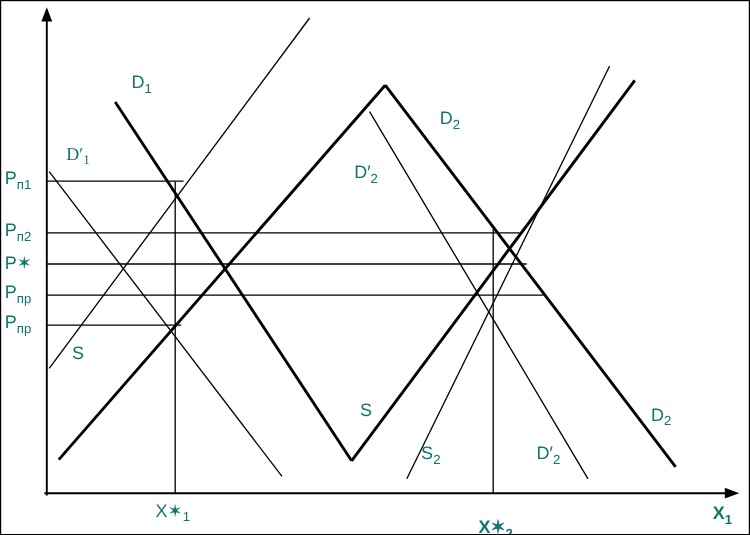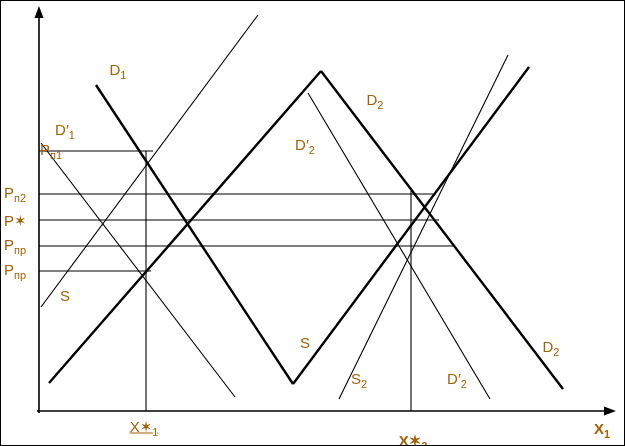--- a/index.html
+++ b/index.html
@@ -14,21 +14,21 @@
     overflow:hidden;
   }
   #plot-svg{position:absolute;left:0;top:0;width:625px;height:446px;}
   #labels-layer{position:absolute;left:0;top:0;width:625px;height:446px;pointer-events:none;}
   .lbl{
     position:absolute;
     transform:translate(-50%,-50%);
     font-size:15px;
     line-height:1;
     white-space:nowrap;
-    color:#a16207;
+    color:#0f766e;
   }
   .lbl sub{font-size:11px;line-height:1;}
   .ylbl{transform:translateY(-50%);}
   line.thin{stroke:#000;stroke-width:1.1;}
   line.thick{stroke:#000;stroke-width:2.4;}
   line.axis{stroke:#000;stroke-width:1.6;}
 </style>
 </head>
 <body>
 
@@ -48,29 +48,29 @@
       <line x1="40" y1="142" x2="234" y2="396" class="thin"></line>
       <line x1="40" y1="306" x2="257" y2="14" class="thin"></line>
       <line x1="307" y1="92" x2="489" y2="398" class="thin"></line>
       <line x1="338" y1="398" x2="507" y2="54" class="thin"></line>
       <line x1="38" y1="412" x2="38" y2="14" class="axis"></line>
       <line x1="36" y1="410" x2="606" y2="410" class="axis"></line>
       <polygon points="38,5 33.5,17 42.5,17" fill="#000000"></polygon>
       <polygon points="615,410 603,405.5 603,414.5" fill="#000000"></polygon>
     </svg>
   <div id="labels-layer">
-      <span class="lbl ylbl" style="left: 3px; top: 150px; margin-left: 36px;"><span>P</span><sub>п1</sub></span>
+      <span class="lbl ylbl" style="left: 3px; top: 150px;"><span>P</span><sub>п1</sub></span>
       <span class="lbl ylbl" style="left: 3px; top: 193px; text-align: right;"><span>P</span><sub>п2</sub></span>
       <span class="lbl ylbl" style="left: 3px; top: 219px;"><span>P✶</span></span>
       <span class="lbl ylbl" style="left: 3px; top: 245px;"><span>P</span><sub>пр</sub></span>
       <span class="lbl ylbl" style="left: 3px; top: 270px;"><span>P</span><sub>пр</sub></span>
-      <span class="lbl" style="left: 143px; top: 427px; text-decoration: underline;"><span>X✶</span><sub>1</sub></span>
+      <span class="lbl" style="left: 143px; top: 427px;"><span>X✶</span><sub>1</sub></span>
       <span class="lbl" style="left: 412px; top: 441px; font-weight: bold;"><span>X✶</span><sub>2</sub></span>
       <span class="lbl" style="left: 117px; top: 70px;"><span>D</span><sub>1</sub></span>
-      <span class="lbl" style="left: 64px; top: 130px;"><span>D′</span><sub>1</sub></span>
+      <span class="lbl" style="left: 64px; top: 130px; font-family: Liberation Serif, serif;"><span>D′</span><sub>1</sub></span>
       <span class="lbl" style="left: 64px; top: 294px;"><span>S</span></span>
       <span class="lbl" style="left: 374px; top: 100px;"><span>D</span><sub>2</sub></span>
       <span class="lbl" style="left: 304px; top: 145px;"><span>D′</span><sub>2</sub></span>
       <span class="lbl" style="left: 304px; top: 341px;"><span>S</span></span>
       <span class="lbl" style="left: 358px; top: 379px;"><span>S</span><sub>2</sub></span>
       <span class="lbl" style="left: 456px; top: 379px;"><span>D′</span><sub>2</sub></span>
       <span class="lbl" style="left: 550px; top: 347px;"><span>D</span><sub>2</sub></span>
       <span class="lbl" style="left: 601px; top: 429px; font-weight: bold;"><span>X</span><sub>1</sub></span>
     </div>
 </div>

